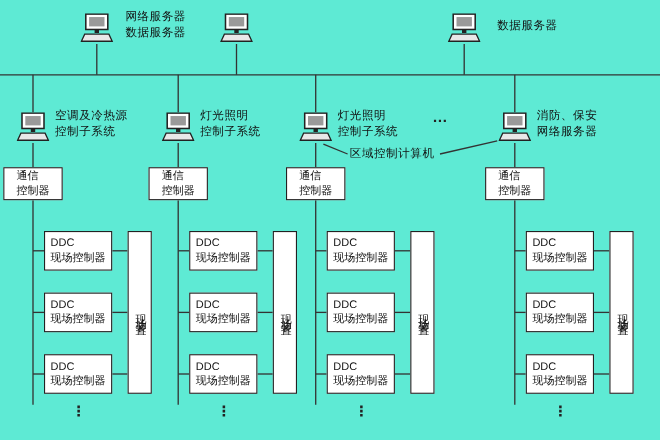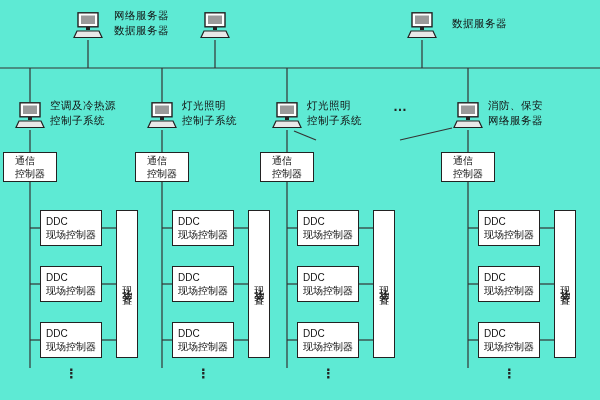--- a/index.html
+++ b/index.html
@@ -141,20 +141,21 @@
   <div class="lbl" style="left:50px;top:98px">空调及冷热源
 控制子系统</div>
   <div class="lbl" style="left:182px;top:98px">灯光照明
 控制子系统</div>
   <div class="lbl" style="left:307px;top:98px">灯光照明
 控制子系统</div>
   <div class="lbl" style="left:488px;top:98px">消防、保安
 网络服务器</div>
 
   <div class="hdots" style="left:393px;top:98px">…</div>
+  <div class="lbl" style="left:318px;top:133px">区域控制计算机</div>
 
   <div class="box" style="left:3px;top:152px;width:54px;height:30px">通信
 控制器</div>
   <div class="box" style="left:135px;top:152px;width:54px;height:30px">通信
 控制器</div>
   <div class="box" style="left:260px;top:152px;width:54px;height:30px">通信
 控制器</div>
   <div class="box" style="left:441px;top:152px;width:54px;height:30px">通信
 控制器</div>
 

